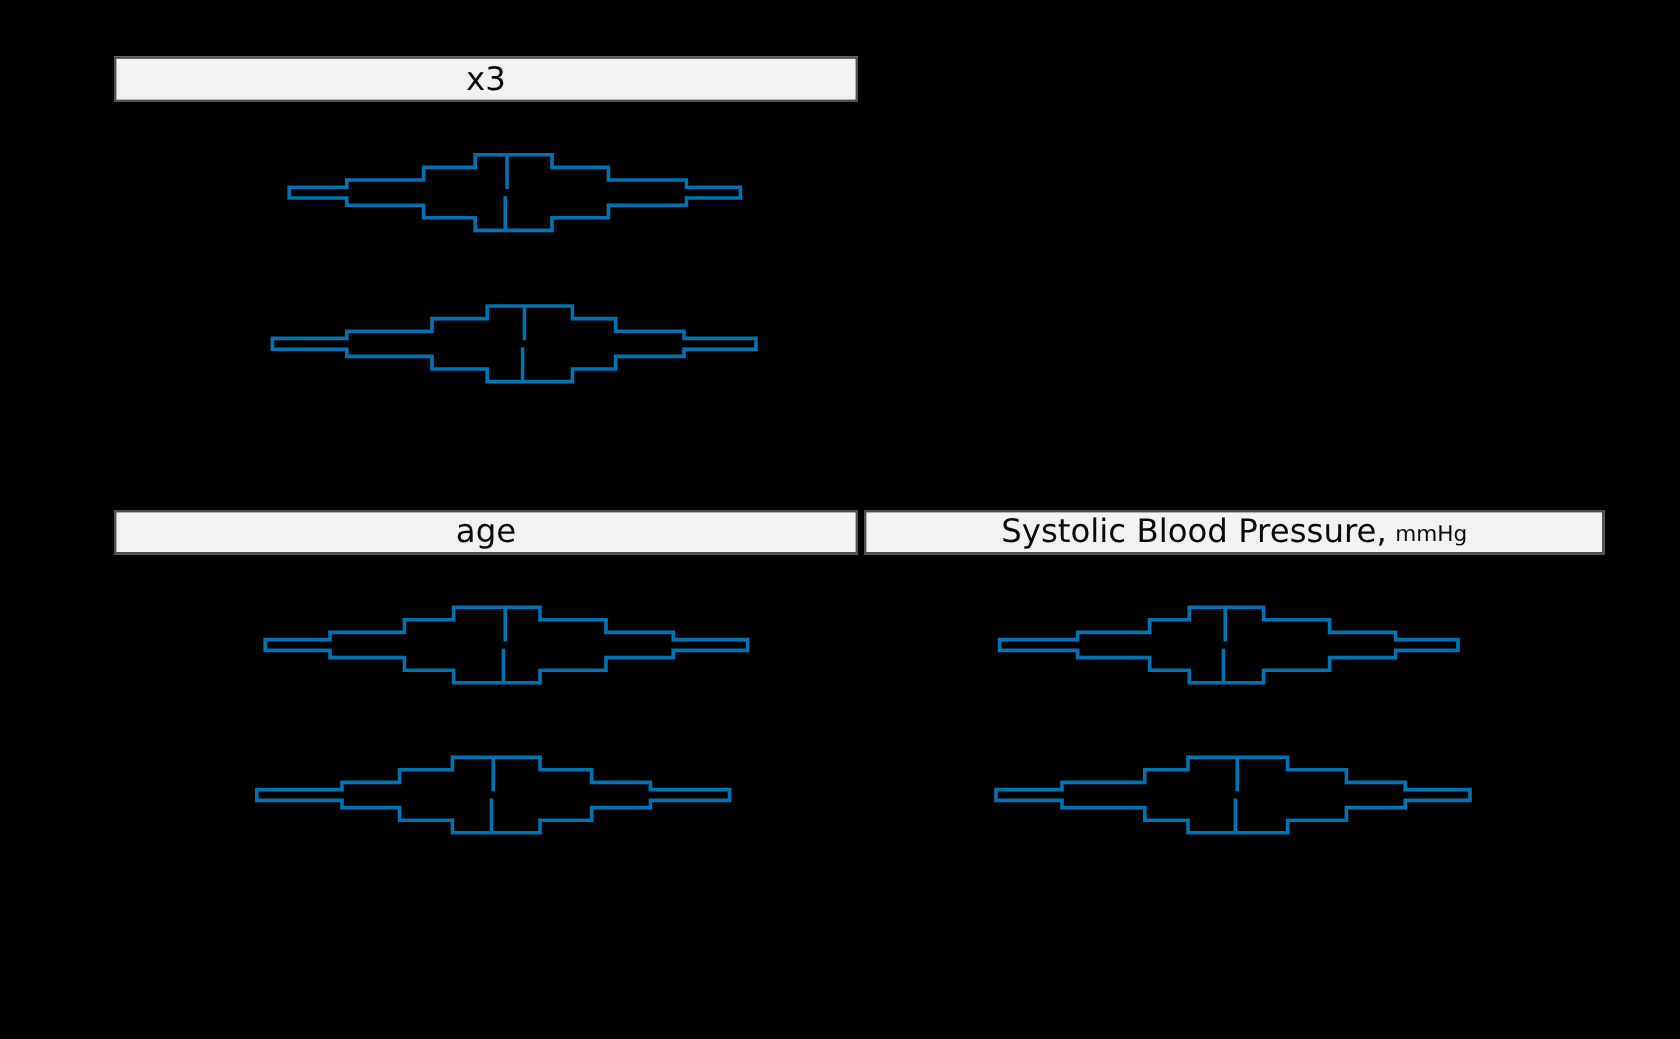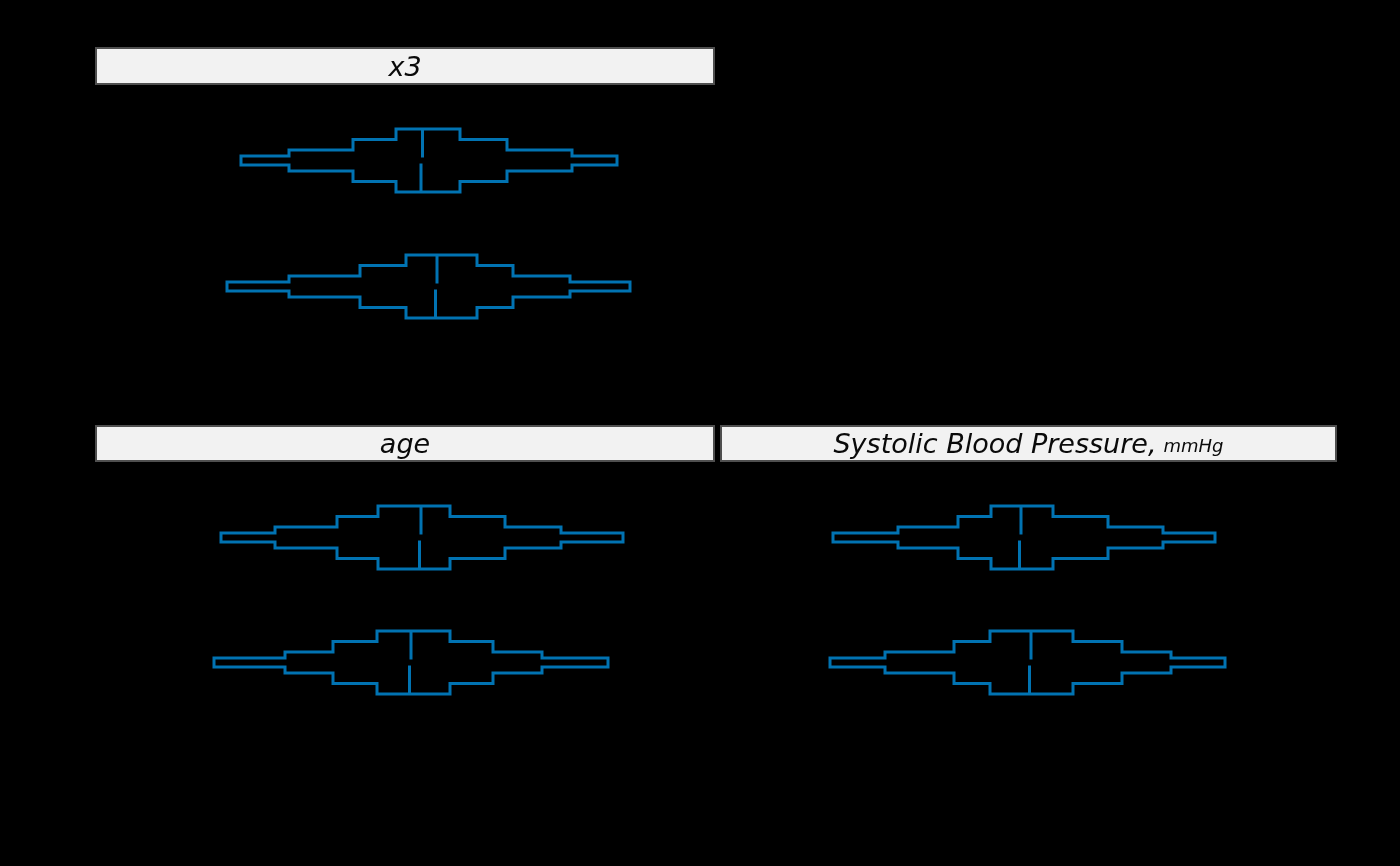--- a/index.html
+++ b/index.html
@@ -7,21 +7,20 @@
     padding: 0;
     background: #000000;
   }
   #stage {
     position: relative;
     width: 1400px;
     height: 866px;
     background: #000000;
     overflow: hidden;
     font-family: "DejaVu Sans", "Liberation Sans", sans-serif;
-    font-style: italic;
   }
   .header-bar {
     position: absolute;
     box-sizing: border-box;
     background: #f2f2f2;
     border: 2px solid #4f4f4f;
     display: flex;
     align-items: center;
     justify-content: center;
     color: #0a0a0a;

